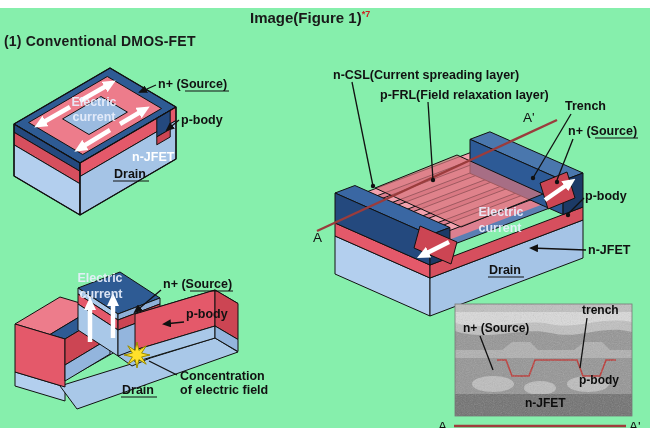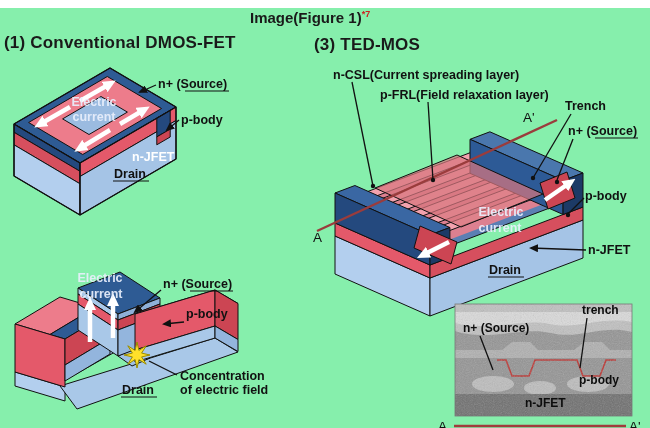--- a/index.html
+++ b/index.html
@@ -1,21 +1,21 @@
 <!DOCTYPE html>
 <html><head>
 <meta charset="utf-8">
 <style>
   html,body{margin:0;padding:0;background:#ffffff;}
   .stage{position:relative;width:650px;height:428px;background:#86efac;overflow:hidden;
          font-family:"Liberation Sans",sans-serif;color:#1a1a1a;margin-top:8px;}
   .abs{position:absolute;}
   .fig-title{left:250px;top:1px;font-size:15px;font-weight:bold;white-space:nowrap;}
   .fig-title sup{color:#cc2020;font-size:9px;font-weight:bold;}
-  .hd{font-weight:bold;font-size:17px;white-space:nowrap;letter-spacing:0.2px;}
+  .hd{font-weight:bold;font-size:14px;white-space:nowrap;letter-spacing:0.2px;}
   .hd1{left:4px;top:25px;}
   .hd2{left:0px;top:236px;}
   .hd3{left:314px;top:27px;}
   svg{position:absolute;display:block;}
   svg text{font-family:"Liberation Sans",sans-serif;}
   .lbl{font-size:12.5px;font-weight:bold;fill:#111111;}
   .lbl-w{font-size:12.5px;font-weight:bold;fill:#ffffff;}
   .ghost{font-size:12.5px;font-weight:bold;fill:#e9effc;opacity:0.92;}
   .sem-lbl{font-size:12px;font-weight:bold;fill:#0d0d0d;}
   .sec{font-size:13.5px;font-weight:normal;fill:#111111;}
@@ -29,21 +29,20 @@
 </head>
 <body>
 
 <div class="stage">
 
   <div class="abs fig-title">
     <span>Image(Figure 1)</span><sup>*7</sup>
   </div>
 
   <div class="abs hd hd1">(1) Conventional DMOS-FET</div>
-  <div class="abs hd hd3">(3) TED-MOS</div>
 
   <svg style="left:0;top:50px" width="260" height="165" viewBox="0 0 260 165">
     <defs>
       <marker id="bk1" markerUnits="userSpaceOnUse" markerWidth="9" markerHeight="8" refX="7" refY="4" orient="auto">
           <path d="M0,0 L9,4 L0,8 Z" fill="#111"></path>
         </marker>
       <marker id="wh1" markerUnits="userSpaceOnUse" markerWidth="13" markerHeight="12" refX="4" refY="6" orient="auto">
           <path d="M0,0 L13,6 L0,12 Z" fill="#fff"></path>
         </marker>
     </defs>

